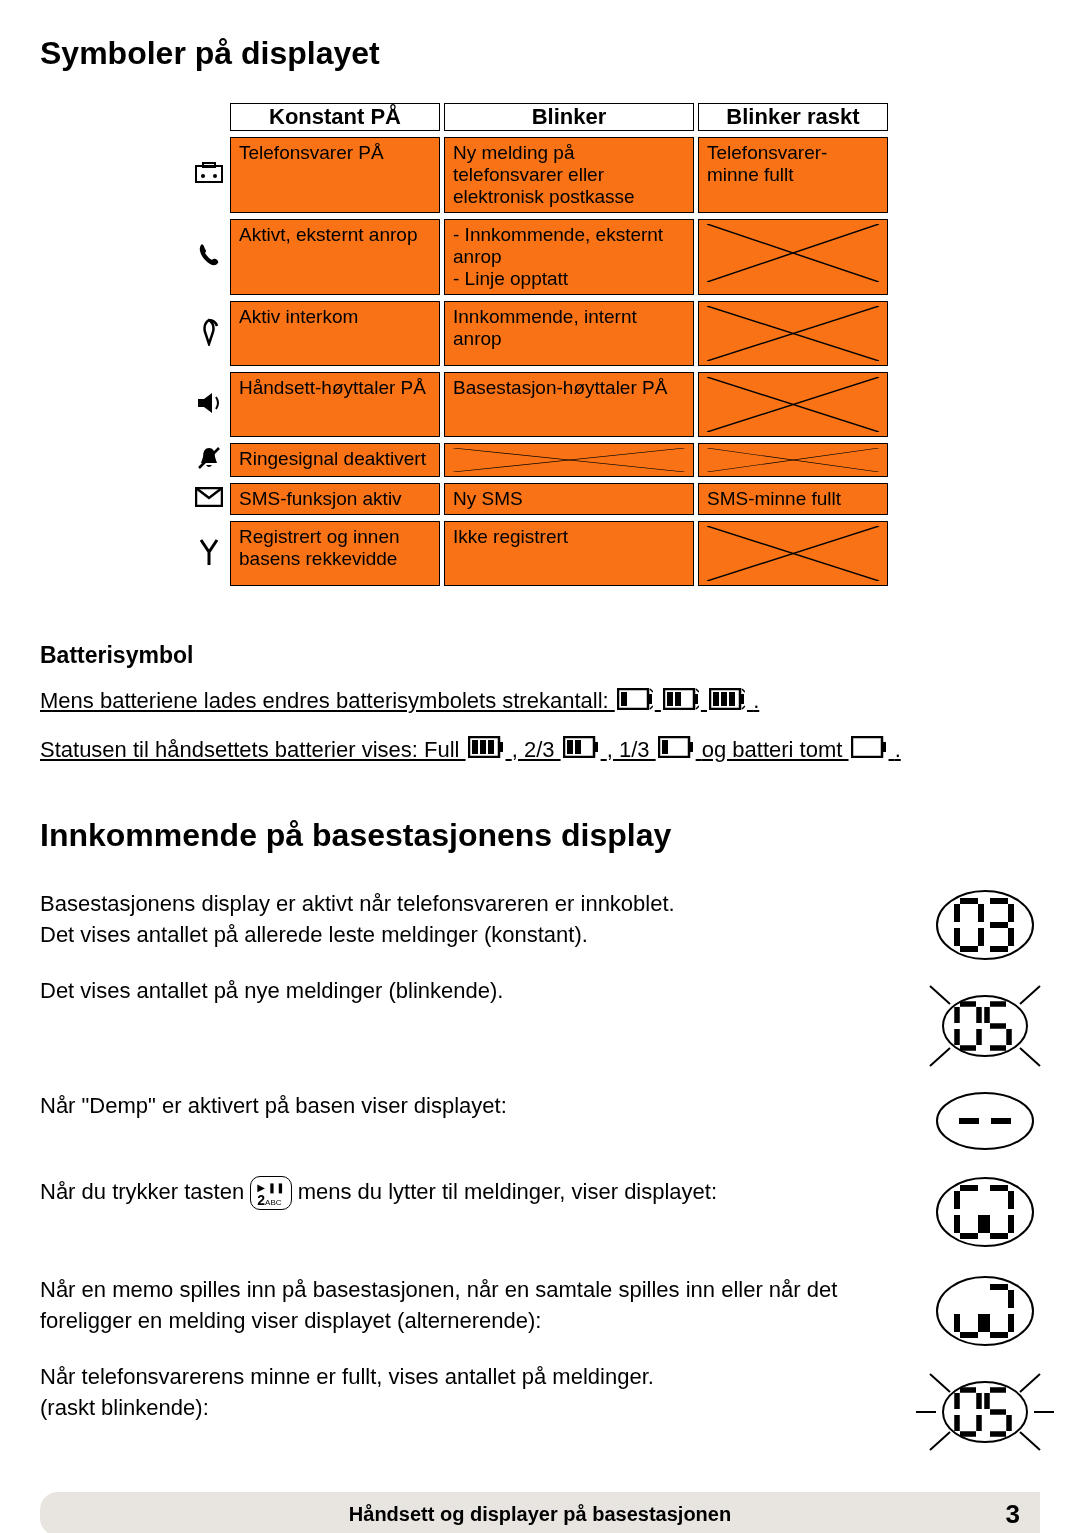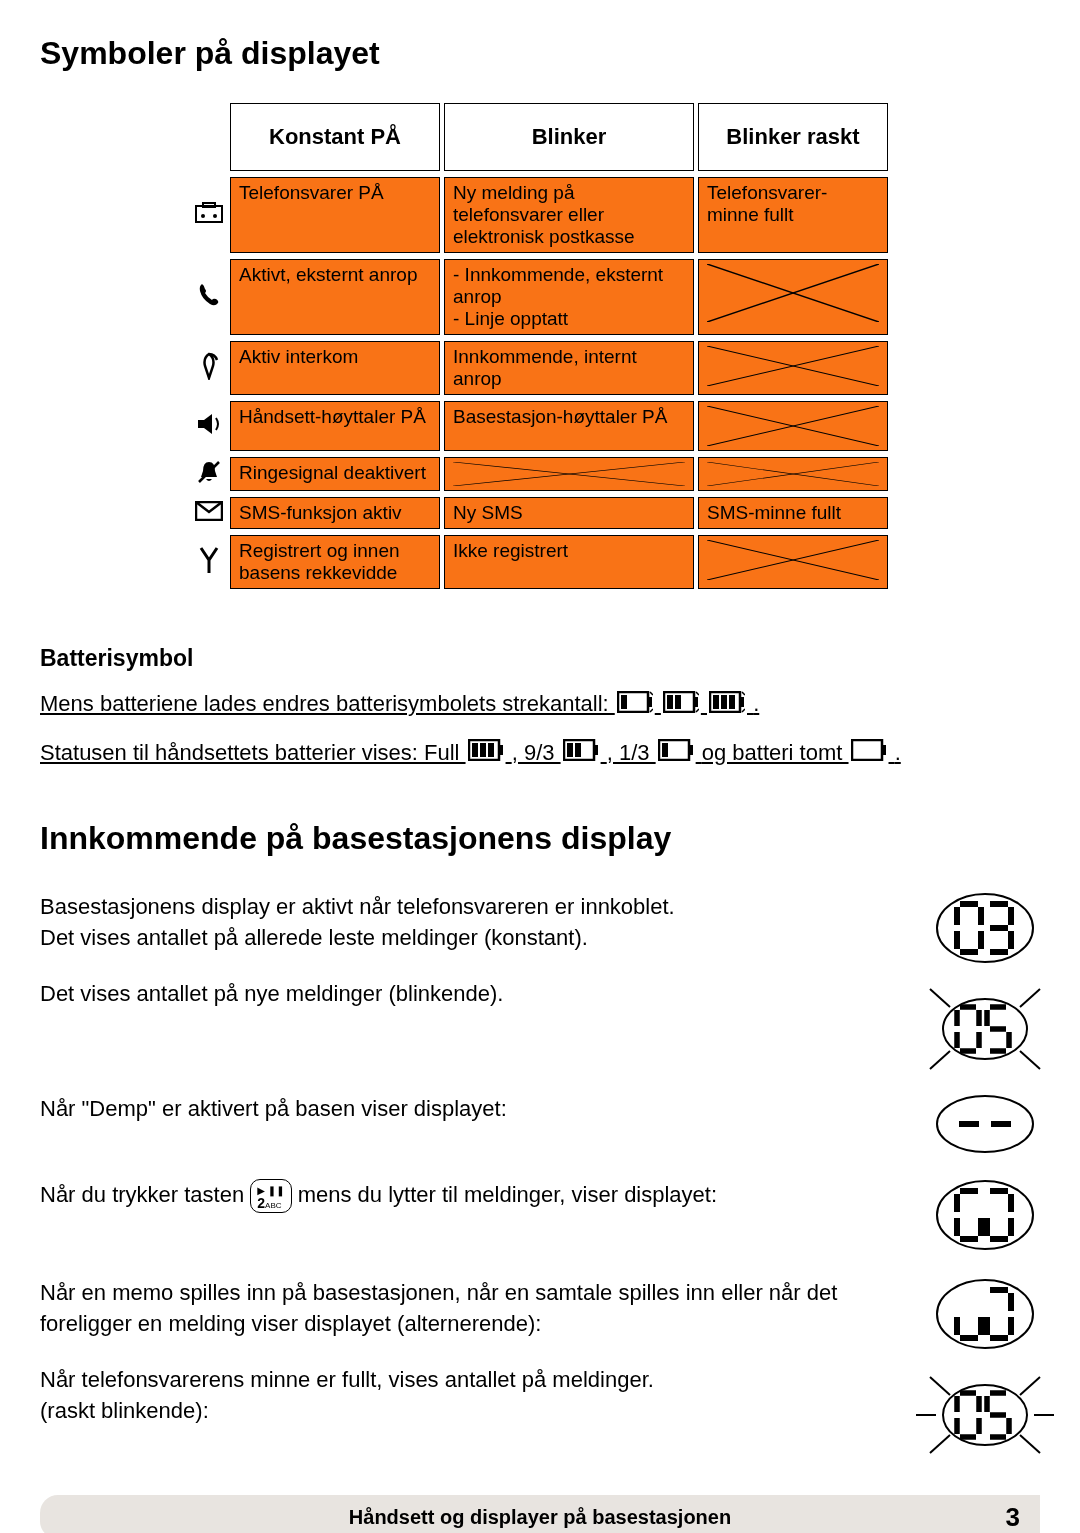--- a/index.html
+++ b/index.html
@@ -8,24 +8,24 @@
     padding: 35px 40px 0 40px;
     width: 1080px;
     font-family: "Segoe UI", Arial, sans-serif;
     color: #000;
     background: #fff;
   }
   h1 { font-size: 32px; font-weight: 700; margin: 0 0 25px 0; }
   h2 { font-size: 32px; font-weight: 700; margin: 50px 0 35px 0; }
   .tbl-wrap { display: flex; justify-content: center; margin-bottom: 50px; }
   table.sym { border-collapse: separate; border-spacing: 4px 6px; }
-  table.sym th { font-weight: 700; font-size: 22px; border: 1.5px solid #000; padding: 20px 10px; background:#fff; }
+  table.sym th { font-weight: 700; font-size: 22px; border: 1.5px solid #000; padding: 0 10px; background:#fff; }
   table.sym td.icon { width: 34px; text-align: center; vertical-align: middle; border: none; }
   table.sym td.cell { border: 1.5px solid #000; padding: 4px 8px; font-size: 19px; vertical-align: top; background:#f97316; }
-  table.sym td.cell.h1 { height: 50px; }
+  table.sym td.cell.h1 { height: 65px; }
   table.sym td.cell.h2 { height: 68px; padding-left: 8px; }
   .xcell svg { display:block; width:100%; height:100%; }
   .col1 { width: 210px; } .col2 { width: 250px; } .col3 { width: 190px; }
   .sub { font-size: 23px; font-weight: 700; margin: 10px 0 15px 0; }
   p.body { font-size: 22px; line-height: 1.5; margin: 0 0 14px 0; text-decoration: underline; }
   .inline-icon { display:inline-block; vertical-align:middle; margin: 0 2px; }
   .info-block { display:flex; gap:30px; align-items:flex-start;margin-top:27px; }
   .info-text { flex:1; font-size:22px; line-height:1.4; }
   .info-icon { width:110px; display:flex; flex-direction:column; align-items:center; gap:0; }
   .footer { position: relative; margin-top: 30px; height: 44px; background: #e8e4e0; border-radius: 18px 0 0 18px; display:flex; align-items:center; justify-content:center; }
@@ -196,21 +196,21 @@
 
 <p class="body">
   <span>Statusen til håndsettets batterier vises: Full </span>
   <span class="inline-icon"><svg width="36" height="22" viewBox="0 0 36 22">
         <rect x="1" y="1" width="30" height="20" fill="none" stroke="#000" stroke-width="2.5"></rect>
         <rect x="31" y="6" width="4" height="10" fill="#000"></rect>
         <rect x="4" y="4" width="6" height="14" fill="#000"></rect>
         <rect x="12" y="4" width="6" height="14" fill="#000"></rect>
         <rect x="20" y="4" width="6" height="14" fill="#000"></rect>
       </svg></span>
-  <span>, 9/3 </span>
+  <span>, 2/3 </span>
   <span class="inline-icon"><svg width="36" height="22" viewBox="0 0 36 22">
         <rect x="1" y="1" width="30" height="20" fill="none" stroke="#000" stroke-width="2.5"></rect>
         <rect x="31" y="6" width="4" height="10" fill="#000"></rect>
         <rect x="4" y="4" width="6" height="14" fill="#000"></rect>
         <rect x="12" y="4" width="6" height="14" fill="#000"></rect>
       </svg></span>
   <span>, 1/3 </span>
   <span class="inline-icon"><svg width="36" height="22" viewBox="0 0 36 22">
         <rect x="1" y="1" width="30" height="20" fill="none" stroke="#000" stroke-width="2.5"></rect>
         <rect x="31" y="6" width="4" height="10" fill="#000"></rect>

